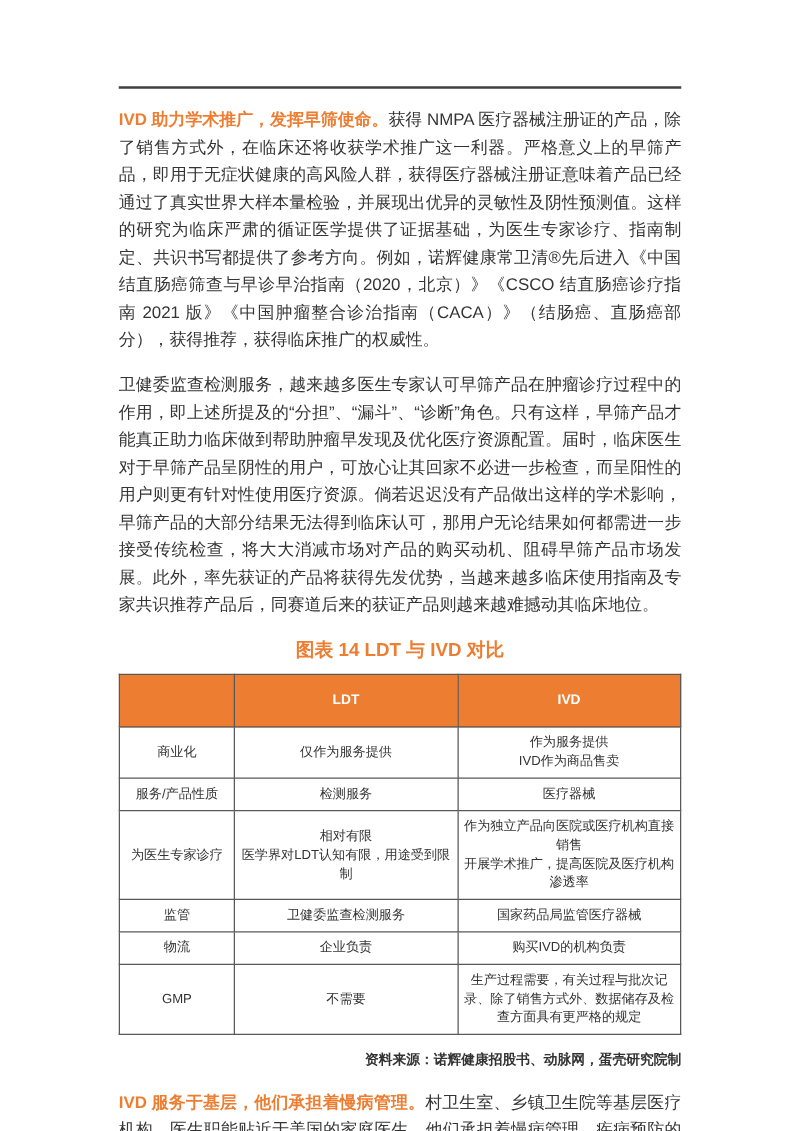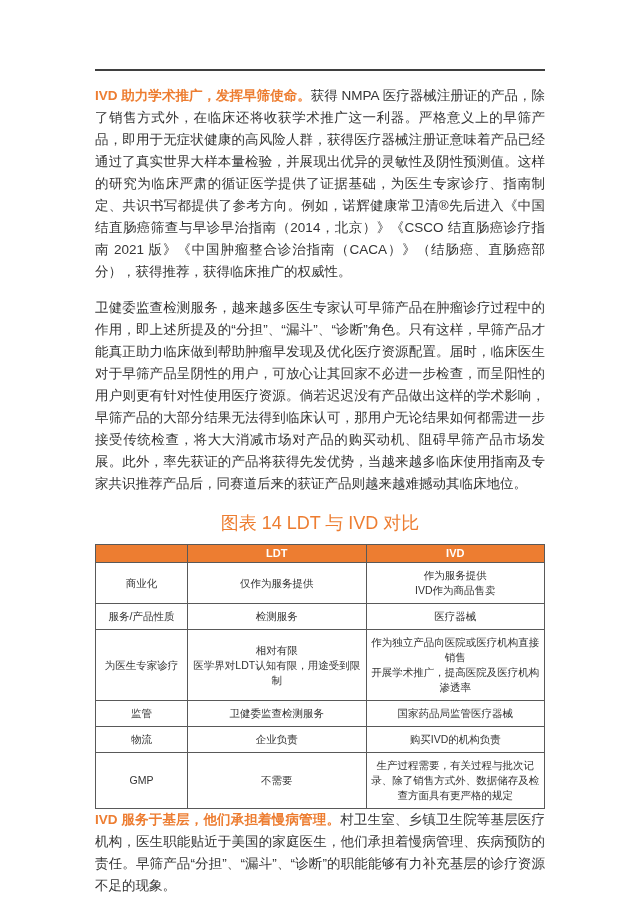--- a/index.html
+++ b/index.html
@@ -31,22 +31,22 @@
     margin: 0 0 14px 0;
     color: #343434;
   }
   .para .lead {
     color: #ed7d31;
     font-weight: bold;
   }
   .chart-caption {
     text-align: center;
     color: #ed7d31;
-    font-weight: normal;
-    font-size: 18px;
+    font-weight: bold;
+    font-size: 15px;
     margin: 16px 0 9px 0;
   }
   table.cmp {
     width: 100%;
     border-collapse: collapse;
     table-layout: fixed;
     font-size: 10.5px;
     color: #333333;
   }
   table.cmp th, table.cmp td {
@@ -56,38 +56,38 @@
     padding: 5px 4px;
     line-height: 15px;
     white-space: pre-line;
     word-break: break-all;
   }
   table.cmp thead th {
     background: #ed7d31;
     color: #ffffff;
     font-weight: bold;
     font-size: 11px;
-    padding: 1px 4px;
+    padding: 13px 4px;
   }
   .source-note {
     text-align: right;
     font-size: 11px;
     font-weight: bold;
     color: #333333;
     margin: 12px 0 16px 0;
   }
 </style>
 </head>
 <body>
 
 <div class="page">
 
   <div class="top-rule"></div>
 
-  <p class="para"><span class="lead">IVD 助力学术推广，发挥早筛使命。</span><span>获得 NMPA 医疗器械注册证的产品，除了销售方式外，在临床还将收获学术推广这一利器。严格意义上的早筛产品，即用于无症状健康的高风险人群，获得医疗器械注册证意味着产品已经通过了真实世界大样本量检验，并展现出优异的灵敏性及阴性预测值。这样的研究为临床严肃的循证医学提供了证据基础，为医生专家诊疗、指南制定、共识书写都提供了参考方向。例如，诺辉健康常卫清®先后进入《中国结直肠癌筛查与早诊早治指南（2014，北京）》《CSCO 结直肠癌诊疗指南 2021 版》《中国肿瘤整合诊治指南（CACA）》（结肠癌、直肠癌部分），获得推荐，获得临床推广的权威性。</span></p>
+  <p class="para"><span class="lead">IVD 助力学术推广，发挥早筛使命。</span><span>获得 NMPA 医疗器械注册证的产品，除了销售方式外，在临床还将收获学术推广这一利器。严格意义上的早筛产品，即用于无症状健康的高风险人群，获得医疗器械注册证意味着产品已经通过了真实世界大样本量检验，并展现出优异的灵敏性及阴性预测值。这样的研究为临床严肃的循证医学提供了证据基础，为医生专家诊疗、指南制定、共识书写都提供了参考方向。例如，诺辉健康常卫清®先后进入《中国结直肠癌筛查与早诊早治指南（2020，北京）》《CSCO 结直肠癌诊疗指南 2021 版》《中国肿瘤整合诊治指南（CACA）》（结肠癌、直肠癌部分），获得推荐，获得临床推广的权威性。</span></p>
 
   <p class="para"><span>卫健委监查检测服务，越来越多医生专家认可早筛产品在肿瘤诊疗过程中的作用，即上述所提及的“分担”、“漏斗”、“诊断”角色。只有这样，早筛产品才能真正助力临床做到帮助肿瘤早发现及优化医疗资源配置。届时，临床医生对于早筛产品呈阴性的用户，可放心让其回家不必进一步检查，而呈阳性的用户则更有针对性使用医疗资源。倘若迟迟没有产品做出这样的学术影响，早筛产品的大部分结果无法得到临床认可，那用户无论结果如何都需进一步接受传统检查，将大大消减市场对产品的购买动机、阻碍早筛产品市场发展。此外，率先获证的产品将获得先发优势，当越来越多临床使用指南及专家共识推荐产品后，同赛道后来的获证产品则越来越难撼动其临床地位。</span></p>
 
   <div class="chart-caption">图表 14 LDT 与 IVD 对比</div>
 
   <table class="cmp">
     <colgroup>
       <col style="width:20.5%">
       <col style="width:39.75%">
       <col style="width:39.75%">
@@ -129,16 +129,17 @@
         <td>购买IVD的机构负责</td>
       </tr>
       <tr>
         <td>GMP</td>
         <td>不需要</td>
         <td>生产过程需要，有关过程与批次记录、除了销售方式外、数据储存及检查方面具有更严格的规定</td>
       </tr>
     </tbody>
   </table>
 
+  <div class="source-note">资料来源：诺辉健康招股书、动脉网，蛋壳研究院制</div>
 
   <p class="para"><span class="lead">IVD 服务于基层，他们承担着慢病管理。</span><span>村卫生室、乡镇卫生院等基层医疗机构，医生职能贴近于美国的家庭医生，他们承担着慢病管理、疾病预防的责任。早筛产品“分担”、“漏斗”、“诊断”的职能能够有力补充基层的诊疗资源不足的现象。</span></p>
 
 </div>
 
 </body></html>

